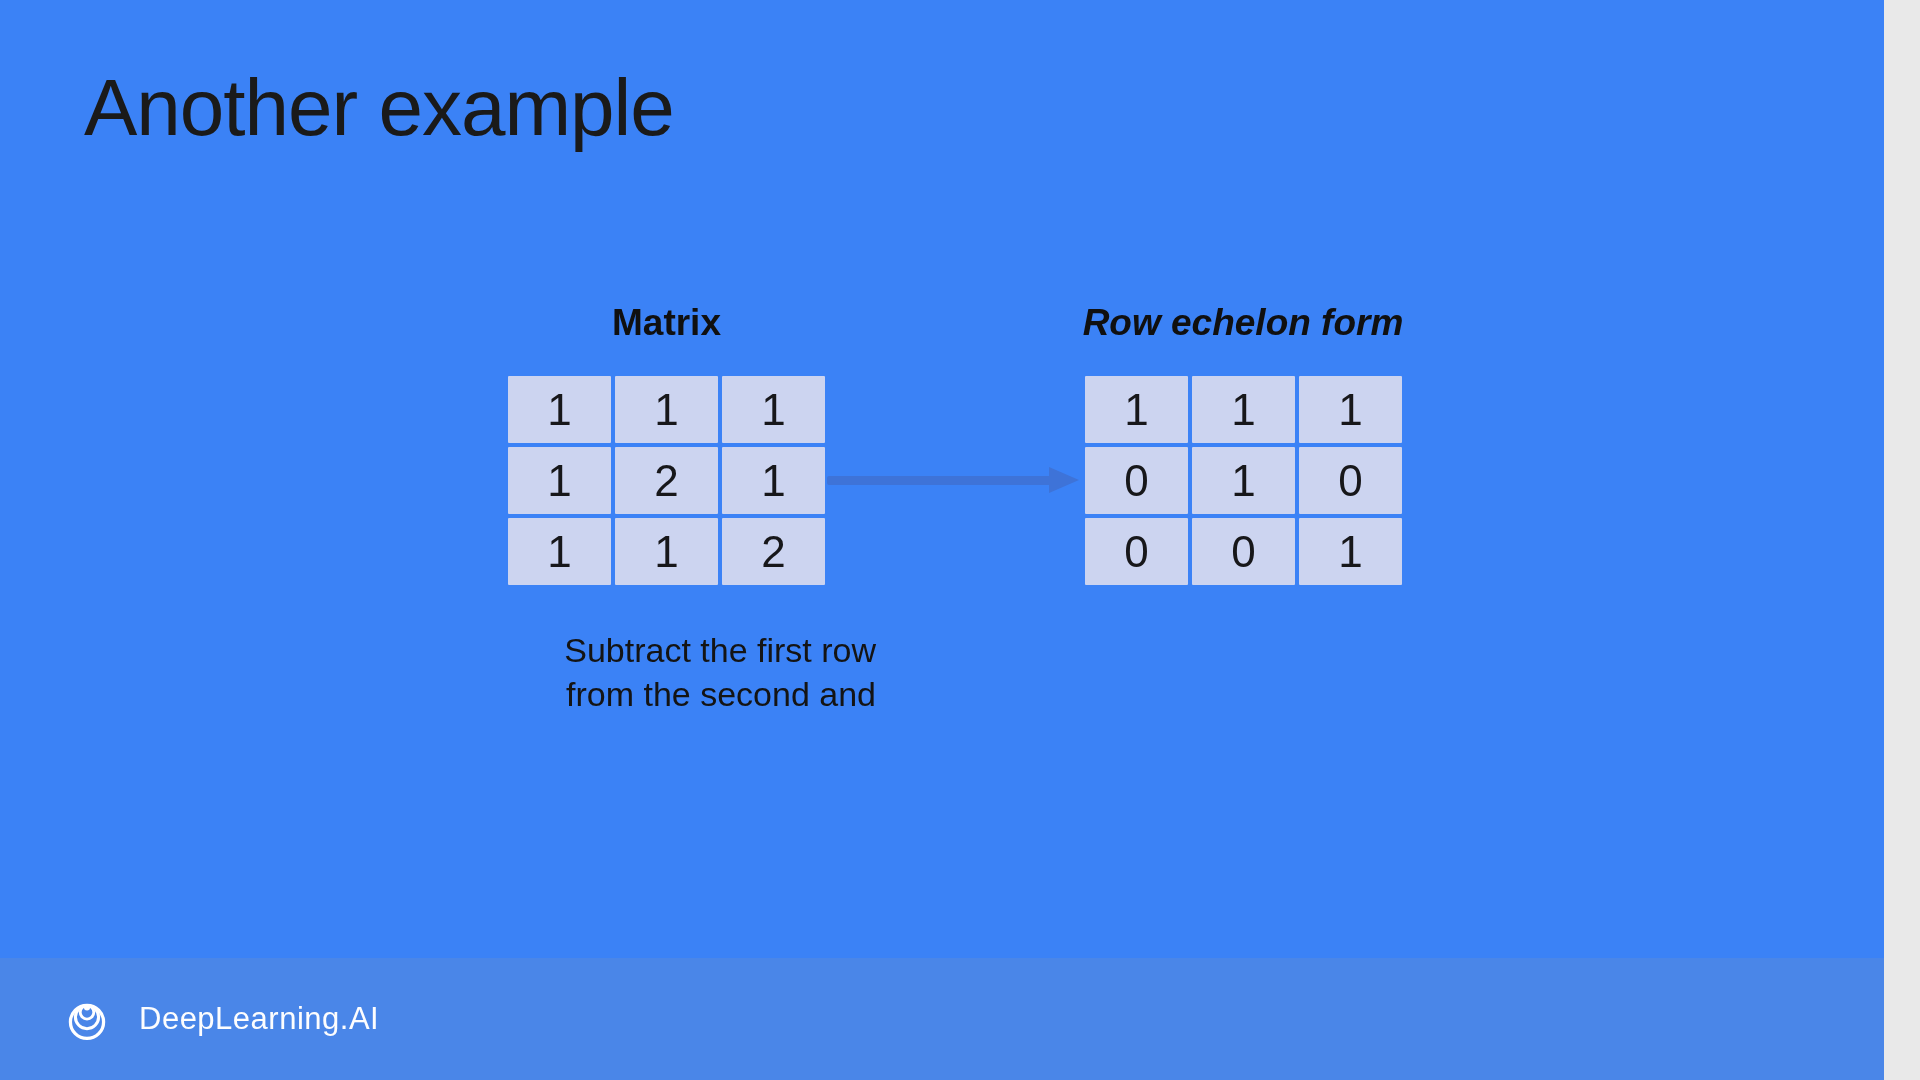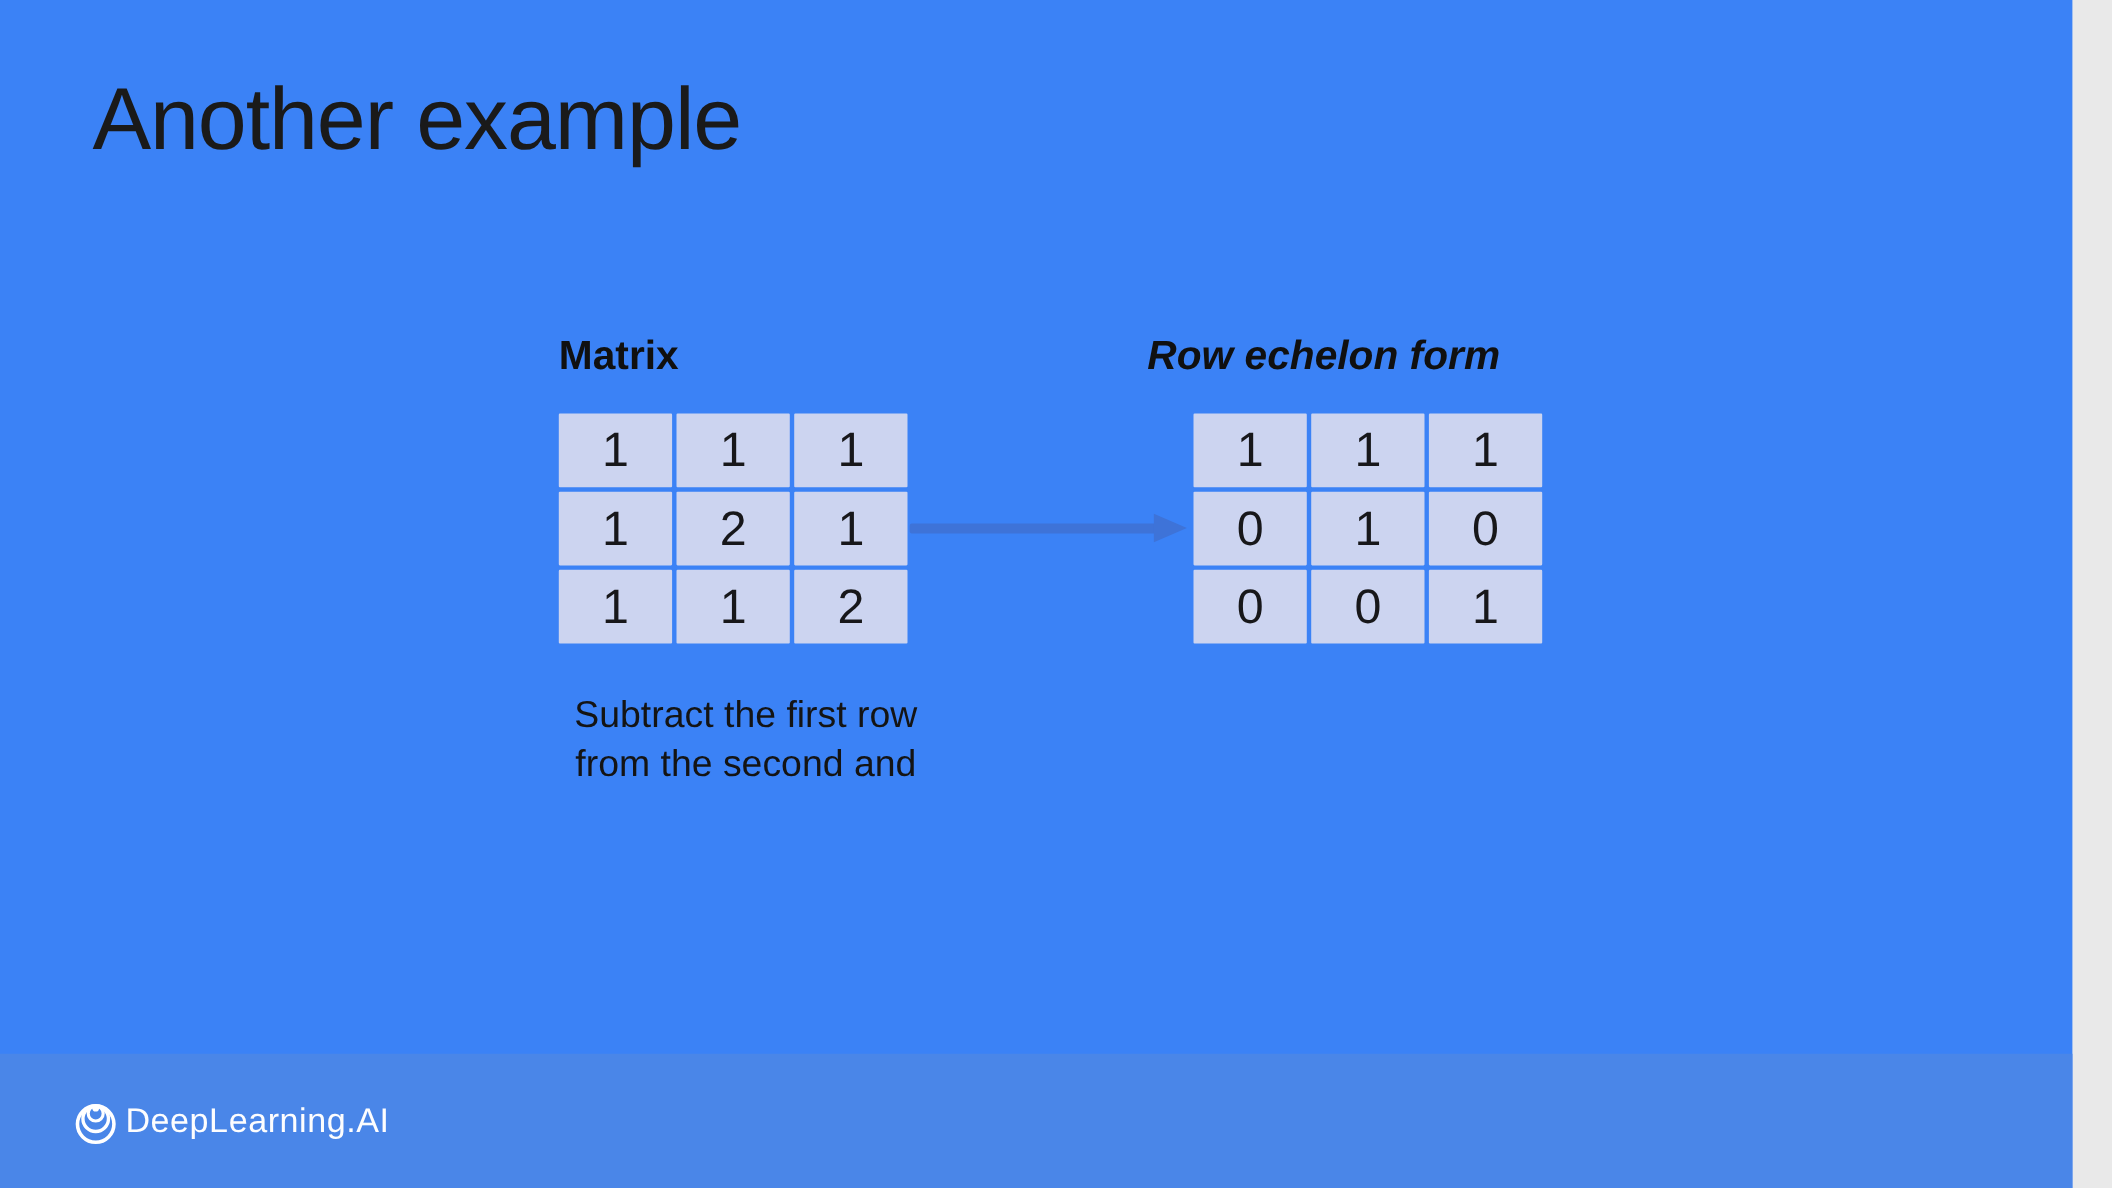--- a/index.html
+++ b/index.html
@@ -19,21 +19,21 @@
     overflow:hidden;
   }
   .slide-title{
     position:absolute;left:84px;top:62px;
     font-size:80px;font-weight:400;letter-spacing:-1px;
     color:var(--ink);
     white-space:nowrap;
   }
   .matrix-label{
     position:absolute;top:302px;
-    text-align:left;
+    text-align:center;
     font-size:37px;font-weight:700;color:#101010;
     white-space:nowrap;
   }
   .label-left{left:508px;width:317px;}
   .label-right{left:1043px;width:400px;font-style:italic;}
   .matrix-grid{
     position:absolute;top:376px;
     display:grid;
     grid-template-columns:103px 103px 103px;
     grid-template-rows:67px 67px 67px;
@@ -56,34 +56,34 @@
     border-radius:2px;
   }
   .arrow .head{
     position:absolute;right:0;top:0;
     width:0;height:0;
     border-left:30px solid var(--arrow-blue);
     border-top:13px solid transparent;
     border-bottom:13px solid transparent;
   }
   .caption{
-    position:absolute;left:468px;top:628px;width:420px;
-    text-align:center;
+    position:absolute;left:456px;top:628px;width:420px;
+    text-align:right;
     font-size:34px;line-height:44px;
     color:#141414;
   }
   .footer{
     position:absolute;left:0;top:958px;
     width:1920px;height:122px;
     background:var(--footer-bg);
     display:flex;align-items:center;
     padding-left:64px;
   }
   .brand{
-    display:flex;align-items:center;gap:4px;
+    display:flex;align-items:center;gap:29px;
   }
   .brand-icon{display:block;}
   .brand-name{
     font-size:31px;font-weight:500;letter-spacing:0.5px;
     color:var(--brand-ink);
     white-space:nowrap;
   }
 </style>
 </head>
 <body>

